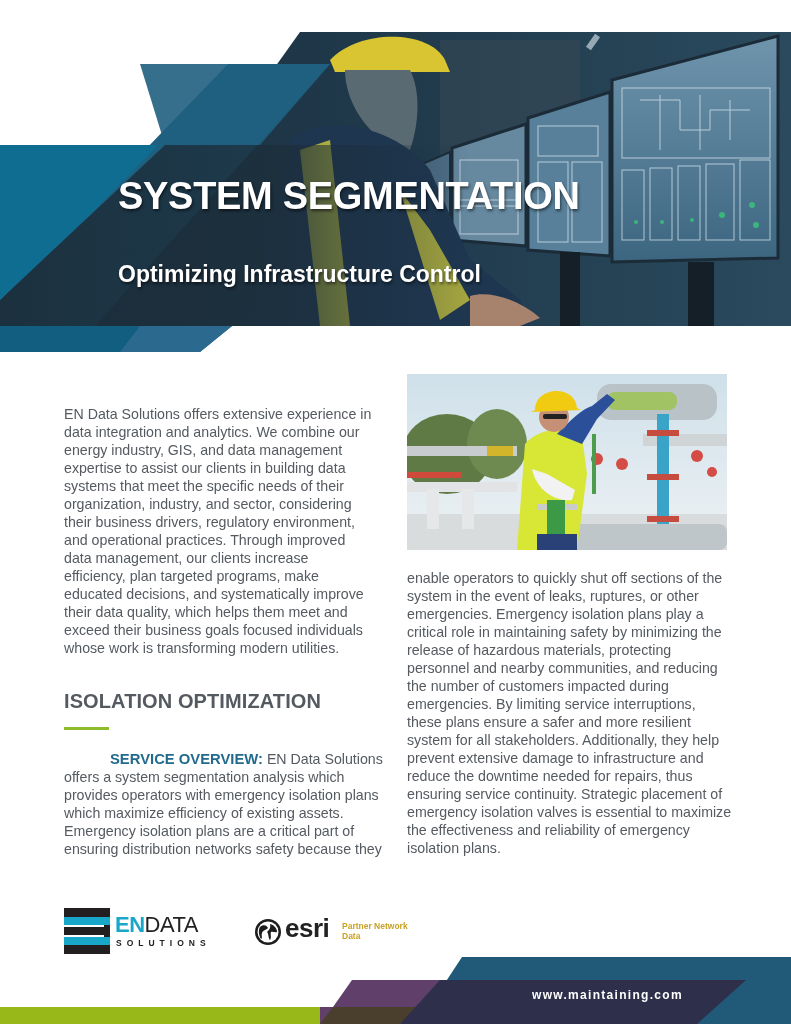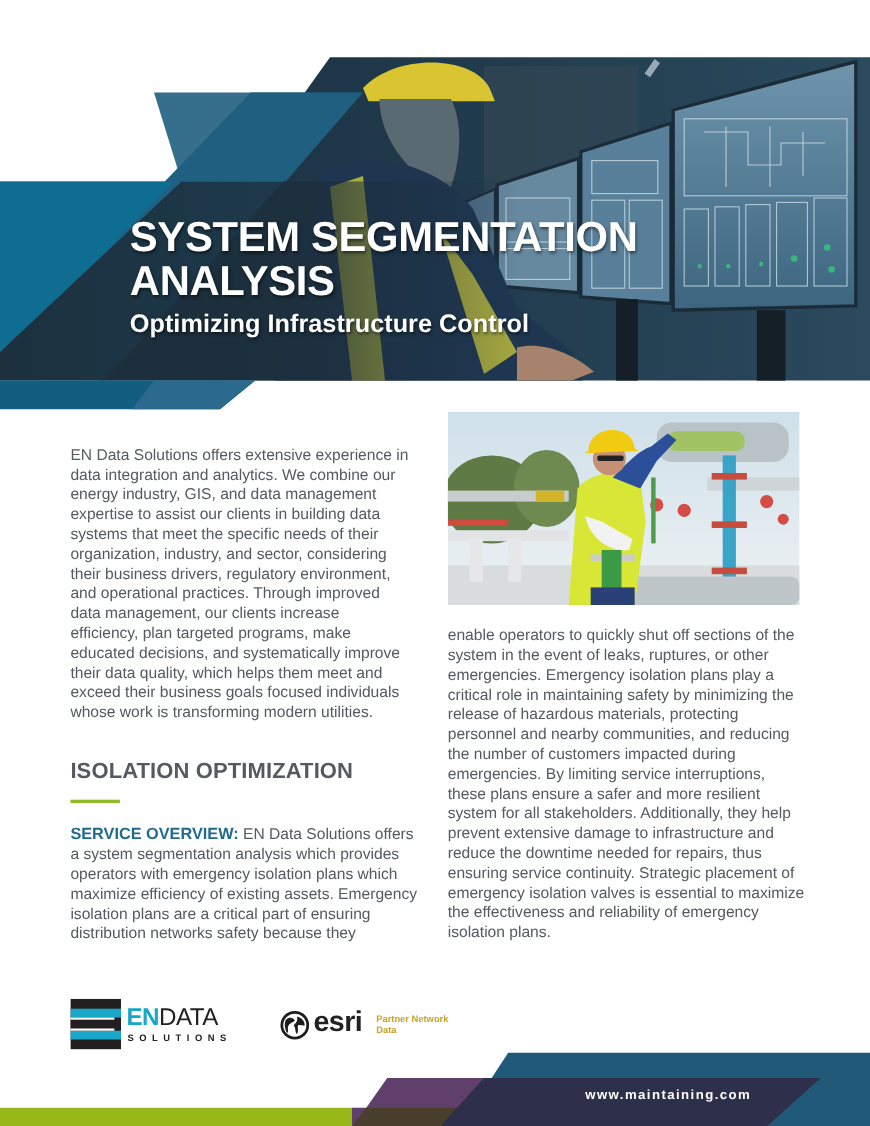--- a/index.html
+++ b/index.html
@@ -1,20 +1,20 @@
 <!DOCTYPE html>
 <html><head>
 <meta charset="utf-8">
 <style>
   * { margin: 0; padding: 0; box-sizing: border-box; }
   html, body { width: 791px; height: 1024px; background: #ffffff; overflow: hidden; }
   body { position: relative; font-family: "Liberation Sans", sans-serif; }
 
   
-  .hero { position: absolute; left: 0; top: 0; width: 657px; height: 360px; margin-top: 20px; }
+  .hero { position: absolute; left: 0; top: 0; width: 657px; height: 360px; }
   .hero svg.shapes { position: absolute; left: 0; top: 0; width: 791px; height: 360px; }
 
   .hero-title {
     position: absolute; left: 118px; top: 176px;
     color: #ffffff; font-weight: bold; font-size: 38px; line-height: 40px;
     letter-spacing: -0.3px;
     text-shadow: 1px 2px 3px rgba(0,0,0,0.55);
     width: 520px;
   }
   .hero-subtitle {
@@ -34,21 +34,21 @@
   .intro { left: 64px; top: 405px; width: 310px; }
   .col2 { left: 407px; top: 569px; width: 325px; }
   .section-heading {
     position: absolute; left: 64px; top: 690px;
     font-size: 20px; font-weight: bold; color: #555a60; letter-spacing: 0.1px;
   }
   .accent-rule {
     position: absolute; left: 64px; top: 727px; width: 45px; height: 3px; background: #8dbb2a;
   }
   .overview { left: 64px; top: 750px; width: 322px; }
-  .overview .lead { color: #236b8e; font-weight: bold; font-size: 14.8px; }
+  .overview .lead { color: #236b8e; font-weight: bold; font-size: 14.8px; margin-left: 46px; }
 
   
   .endata-logo { position: absolute; left: 64px; top: 908px; width: 145px; height: 46px; padding-left: 24px; }
   .endata-mark { position: absolute; left: 0; top: 0; width: 46px; height: 46px; }
   .endata-word {
     position: absolute; left: 51px; top: 5px; font-size: 22px; font-weight: bold; letter-spacing: -0.5px; line-height: 24px;
   }
   .endata-word .en { color: #19a7c9; }
   .endata-word .data { color: #222; font-weight: normal; }
   .endata-sub {
@@ -140,21 +140,20 @@
 
     <polygon points="165,145 470,145 470,326 0,326 0,300" fill="url(#darkOverlay)"></polygon>
     <polygon points="140,64 330,64 260,145 165,145" fill="#1f5f80" opacity="0.9"></polygon>
 
     <polygon points="0,326 232,326 200,352 0,352" fill="#125e80"></polygon>
     <polygon points="140,326 232,326 200,352 120,352" fill="#2b6a8e"></polygon>
   </svg>
 
   <div class="hero-title">
     <div>SYSTEM SEGMENTATION</div>
-    <div>ANALYSIS</div>
   </div>
   <div class="hero-subtitle">Optimizing Infrastructure Control</div>
 </div>
 
 <div class="photo">
   <svg viewBox="0 0 320 176">
     <defs>
       <linearGradient id="sky" x1="0" y1="0" x2="0" y2="1">
         <stop offset="0" stop-color="#cfe0ea"></stop>
         <stop offset="1" stop-color="#eef2f4"></stop>

